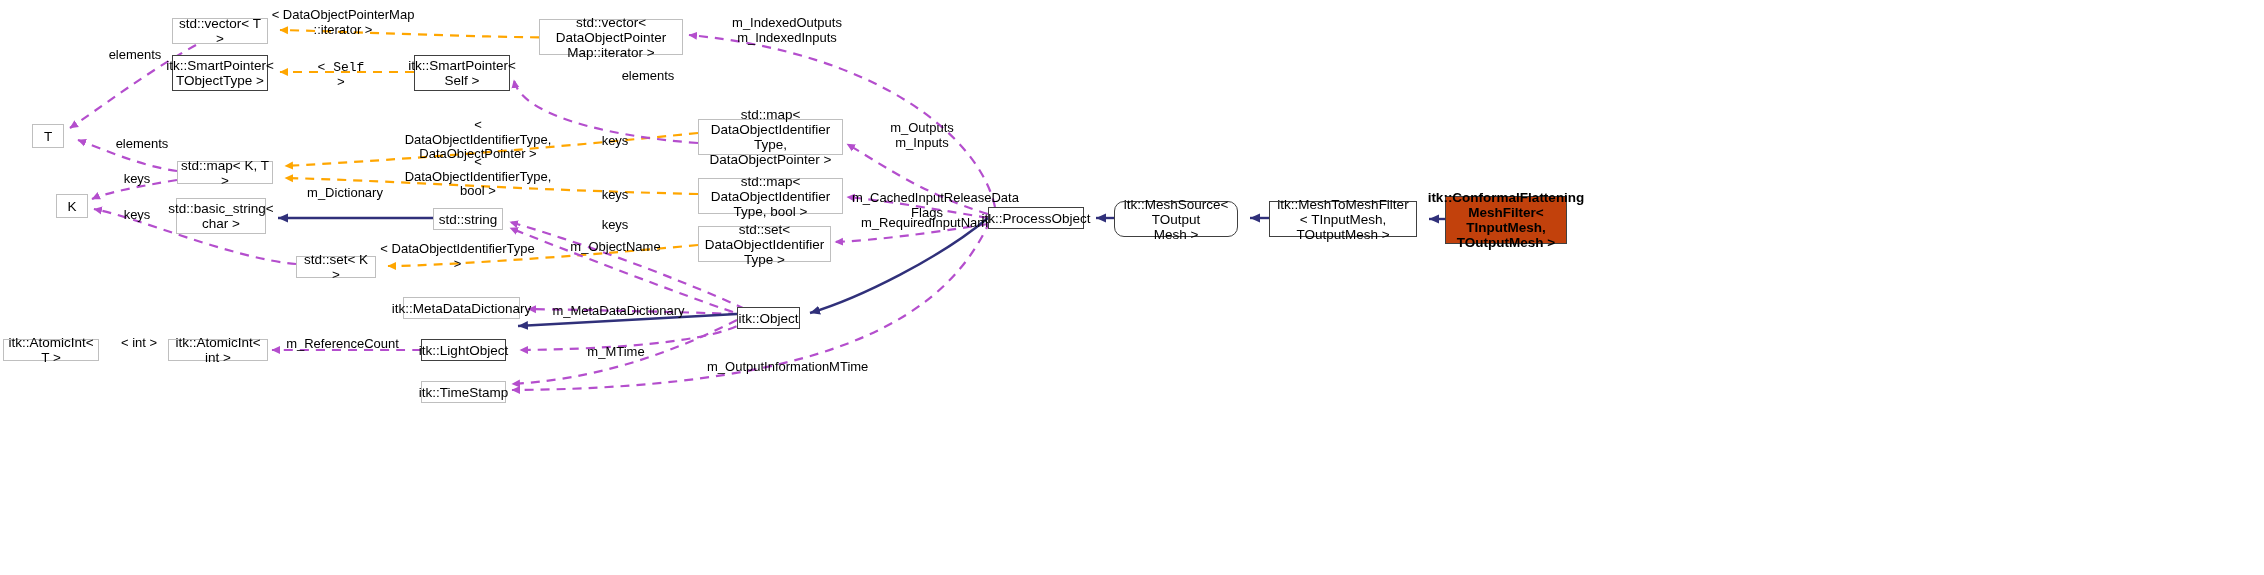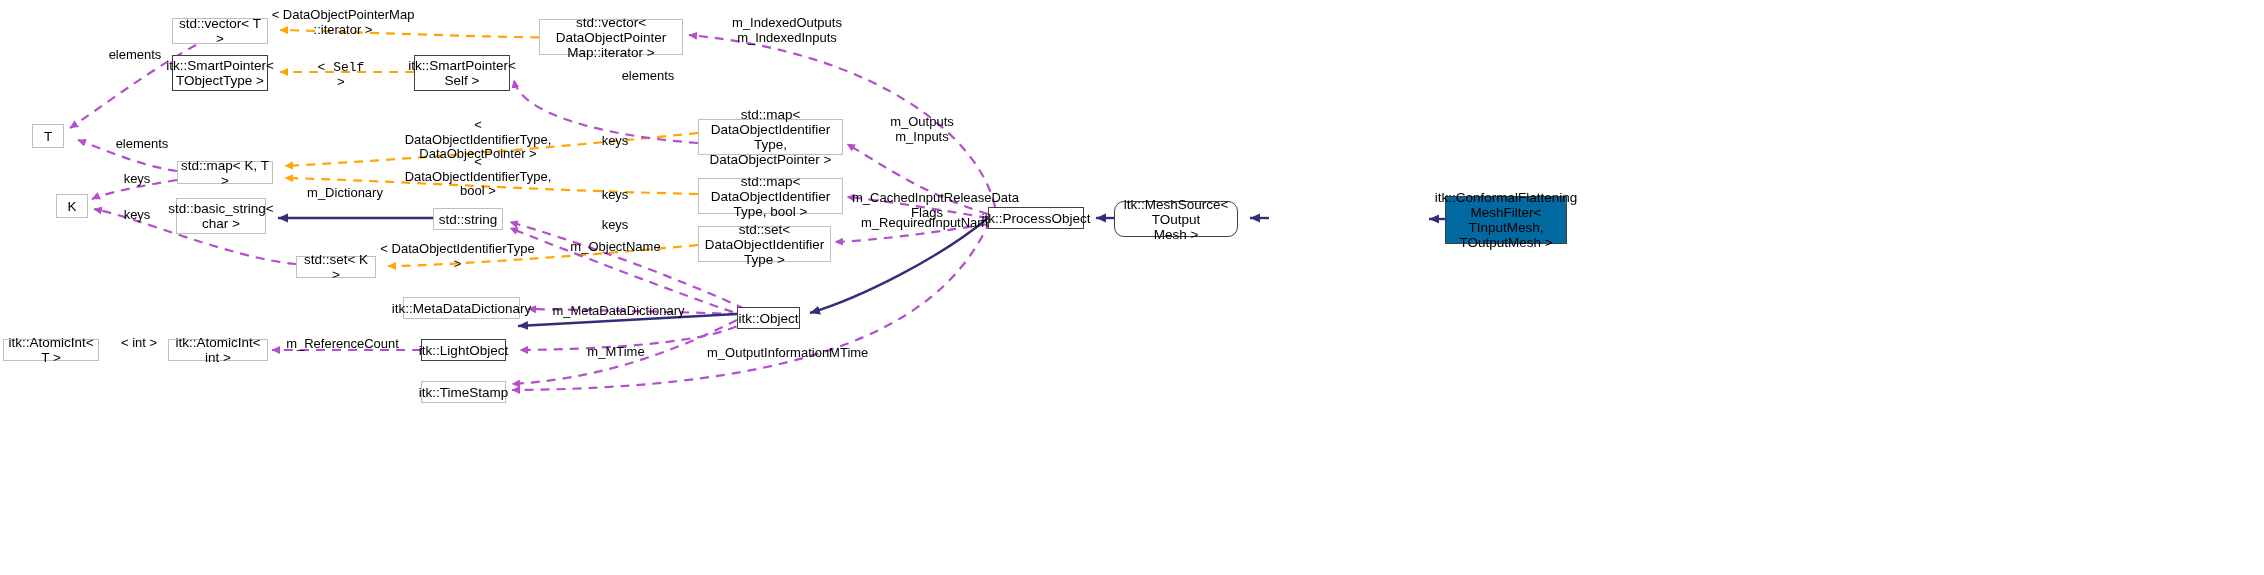--- a/index.html
+++ b/index.html
@@ -36,22 +36,23 @@
     background: #ffffff;
     border: 1px solid #bfbfbf;
     white-space: pre-line;
     padding: 1px 3px;
     z-index: 5;
   }
   .node.strong {
     border: 1.6px solid #404040;
   }
   .node.highlight {
-    background: #0369a1;
+    background: #c2410c;
     border: 1.6px solid #404040;
+    font-weight: bold;
   }
   .edge-label {
     position: absolute;
     font-size: 13px;
     line-height: 14.5px;
     color: #000000;
     text-align: center;
     white-space: pre-line;
     z-index: 4;
     background: transparent;
@@ -134,47 +135,49 @@
 Type &gt;</div>
   <div class="node plain" style="left:403px;top:289px;width:117px;height:22px;">itk::MetaDataDictionary</div>
   <div class="node plain" style="left:3px;top:331px;width:96px;height:22px;">itk::AtomicInt&lt; T &gt;</div>
   <div class="node plain" style="left:168px;top:331px;width:100px;height:22px;">itk::AtomicInt&lt; int &gt;</div>
   <div class="node strong" style="left:421px;top:331px;width:85px;height:22px;">itk::LightObject</div>
   <div class="node plain" style="left:421px;top:373px;width:85px;height:22px;">itk::TimeStamp</div>
   <div class="node strong" style="left:737px;top:299px;width:63px;height:22px;">itk::Object</div>
   <div class="node strong" style="left:988px;top:199px;width:96px;height:22px;">itk::ProcessObject</div>
   <div class="node strong" style="left:1114px;top:193px;width:124px;height:36px;border-radius:10px;">itk::MeshSource&lt; TOutput
 Mesh &gt;</div>
+  <div class="node strong" style="left:1269px;top:193px;width:148px;height:36px;">itk::MeshToMeshFilter
+&lt; TInputMesh, TOutputMesh &gt;</div>
   <div class="node highlight" style="left:1445px;top:188px;width:122px;height:48px;">itk::ConformalFlattening
 MeshFilter&lt; TInputMesh,
 TOutputMesh &gt;</div>
 
   <div class="edge-label" style="left:268px;top:0px;width:150px;">&lt; DataObjectPointerMap
 ::iterator &gt;</div>
   <div class="edge-label" style="left:722px;top:8px;width:130px;">m_IndexedOutputs
 m_IndexedInputs</div>
   <div class="edge-label" style="left:104px;top:40px;width:62px;">elements</div>
   <div class="edge-label" style="left:314px;top:53px;width:54px;font-family:Liberation Mono, monospace;">&lt; Self &gt;</div>
   <div class="edge-label" style="left:617px;top:61px;width:62px;">elements</div>
   <div class="edge-label" style="left:400px;top:110px;width:156px;">&lt; DataObjectIdentifierType,
 DataObjectPointer &gt;</div>
   <div class="edge-label" style="left:111px;top:129px;width:62px;">elements</div>
-  <div class="edge-label" style="left:882px;top:107px;width:80px;">m_Outputs
+  <div class="edge-label" style="left:882px;top:113px;width:80px;">m_Outputs
 m_Inputs</div>
   <div class="edge-label" style="left:597px;top:126px;width:36px;">keys</div>
   <div class="edge-label" style="left:400px;top:147px;width:156px;">&lt; DataObjectIdentifierType,
 bool &gt;</div>
   <div class="edge-label" style="left:119px;top:164px;width:36px;">keys</div>
   <div class="edge-label" style="left:852px;top:183px;width:150px;">m_CachedInputReleaseData
 Flags</div>
   <div class="edge-label" style="left:305px;top:178px;width:80px;">m_Dictionary</div>
   <div class="edge-label" style="left:597px;top:180px;width:36px;">keys</div>
   <div class="edge-label" style="left:119px;top:200px;width:36px;">keys</div>
   <div class="edge-label" style="left:597px;top:210px;width:36px;">keys</div>
   <div class="edge-label" style="left:861px;top:208px;width:140px;">m_RequiredInputNames</div>
   <div class="edge-label" style="left:375px;top:234px;width:165px;">&lt; DataObjectIdentifierType &gt;</div>
   <div class="edge-label" style="left:568px;top:232px;width:95px;">m_ObjectName</div>
   <div class="edge-label" style="left:551px;top:296px;width:135px;">m_MetaDataDictionary</div>
   <div class="edge-label" style="left:115px;top:328px;width:48px;">&lt; int &gt;</div>
   <div class="edge-label" style="left:285px;top:329px;width:115px;">m_ReferenceCount</div>
   <div class="edge-label" style="left:583px;top:337px;width:66px;">m_MTime</div>
-  <div class="edge-label" style="left:707px;top:338px;width:160px;">m_OutputInformationMTime</div>
+  <div class="edge-label" style="left:707px;top:352px;width:160px;">m_OutputInformationMTime</div>
 </div>
 
 </body></html>

